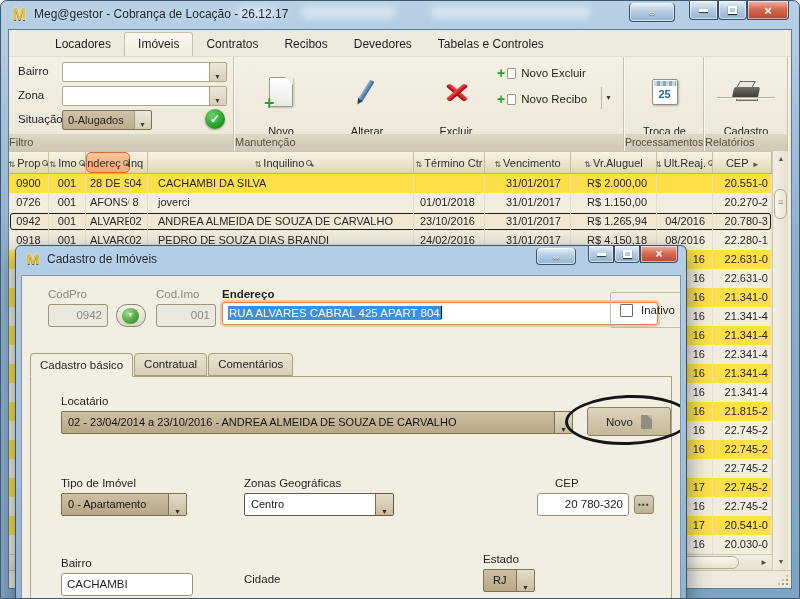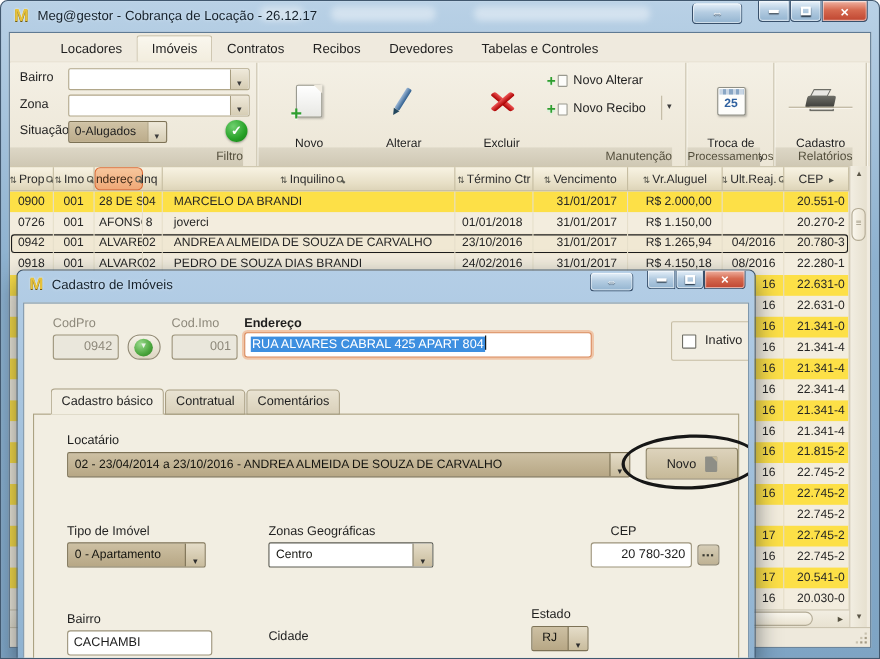--- a/index.html
+++ b/index.html
@@ -34,22 +34,22 @@
   .tabbar{position:absolute;left:0;right:0;top:0;height:27px;background:#efeade;
     border-bottom:1px solid #e3dcca;display:flex;align-items:flex-end;padding-left:33px;}
   .mtab{padding:4px 13px 5px;font-size:12px;color:#1f1f1f;cursor:default;}
   .mtab.active{background:linear-gradient(#faf7ee,#f2edde);border:1px solid #c7bfa7;border-bottom:none;
     border-radius:3px 3px 0 0;}
   
   .ribbon{position:absolute;left:0;right:0;top:27px;height:94px;background:linear-gradient(#f4f0e5,#ece6d6);}
   .rgroup{position:absolute;top:0;bottom:0;border-right:1px solid #c8c0ab;box-shadow:1px 0 0 #faf8f0;}
   .rg-filtro{left:0;width:225px}.rg-manut{left:226px;width:389px}
   .rg-proc{left:616px;width:79px}.rg-rel{left:696px;width:83px}
-  .rcaption{position:absolute;left:0;right:12px;bottom:0;height:17px;background:linear-gradient(#ddd7c6,#cfc8b4);
-    font-size:11px;color:#55503e;text-align:right;line-height:16px;}
+  .rcaption{position:absolute;left:0;right:0;bottom:0;height:17px;background:linear-gradient(#ddd7c6,#cfc8b4);
+    font-size:11px;color:#55503e;text-align:left;line-height:16px;}
   .flabel{position:absolute;left:9px;font-size:11.5px;color:#1f1f1f;}
   .combo{position:absolute;height:20px;background:#fff;border:1px solid #b1a78a;border-radius:2px;
     font-size:11px;color:#1d1d1d;line-height:18px;padding:0 20px 0 5px;}
   .combo .arr{position:absolute;right:0;top:0;bottom:0;width:17px;border-left:1px solid #a79d80;
     background:linear-gradient(#efe9da,#d6cdb4);border-radius:0 2px 2px 0;}
   .combo .arr::after{content:"▼";position:absolute;left:4px;top:5px;font-size:7px;color:#3c3c3c;}
   .combo.tan{background:linear-gradient(#d0c3a6,#bcac8b);border-color:#7d7256;}
   .checkcircle{position:absolute;width:20px;height:20px;border-radius:50%;
     background:radial-gradient(circle at 35% 30%,#6fd06f,#27a127 60%,#157815);
     color:#fff;font-size:12px;font-weight:bold;text-align:center;line-height:20px;
@@ -152,21 +152,21 @@
   .dfield.focus{border:1.4px solid #d98a5c;box-shadow:0 0 0 2px rgba(240,150,100,.45);}
   .seltext{background:#3d8fe0;color:#fff;padding:1px 1px;}
   .caret{display:inline-block;width:1px;height:13px;background:#000;vertical-align:-2px;}
   .greenbtn{position:absolute;width:30px;height:23px;border:1px solid #8f8772;border-radius:11px;
     background:linear-gradient(#f5f2e8,#ddd6c2);}
   .greenbtn::before{content:"";position:absolute;left:5px;top:3px;width:17px;height:16px;border-radius:50%;
     background:radial-gradient(circle at 35% 30%,#9bdb8e,#4aa53c 60%,#2b7c22);}
   .greenbtn::after{content:"▼";position:absolute;left:10px;top:6px;font-size:7px;color:#e8f3e6;}
   .groupbox{position:absolute;border:1px solid #c6bda4;border-radius:2px;}
   .checkbox{position:absolute;width:13px;height:13px;background:#fff;border:1px solid #6d6d64;border-radius:1px;}
-  .dtabs{position:absolute;left:24px;top:76px;display:flex;align-items:center;z-index:2;}
+  .dtabs{position:absolute;left:8px;top:76px;display:flex;align-items:flex-start;z-index:2;}
   .dtab{padding:4px 9px 5px;font-size:11.5px;color:#1f1f1f;background:linear-gradient(#e9e3d2,#d9d0b9);
     border:1px solid #a89e82;border-radius:4px 4px 0 0;margin-right:1px;position:relative;top:1px;}
   .dtab.active{background:#f2eee2;padding-top:5px;z-index:3;border-bottom:1px solid #f2eee2;}
   .dpanel{position:absolute;left:8px;right:8px;top:100px;height:240px;border:1px solid #aba282;background:#f2eee2;}
   .ellipse{position:absolute;left:534px;top:18px;width:126px;height:50px;border:3px solid #161616;
     border-radius:50%;transform:rotate(-2deg);pointer-events:none;z-index:5;}
   .novobtn{position:absolute;left:556px;top:30px;width:84px;height:29px;border:1px solid #897f62;border-radius:3px;
     background:linear-gradient(#ddd3bc,#c6b998);font-size:11.5px;color:#1d1d1d;
     display:flex;align-items:center;justify-content:center;gap:8px;}
   .novopage{width:11px;height:14px;background:#8e8e86;border-radius:1px;position:relative;}
@@ -240,21 +240,21 @@
 Cadastro</span>
         </div>
         <div class="bigbtn" style="left:182px;width:78px">
           <div class="bicon"><span class="xicon"></span></div>
           <span>Excluir
 Imóvel</span>
         </div>
         <div class="smallbtn" style="left:262px;top:10px">
           <span class="plus">+</span>
             <span class="minipage"></span>
-          <span>Novo Alterar</span>
+          <span>Novo Excluir</span>
         </div>
         <div class="smallbtn" style="left:262px;top:36px">
           <span class="plus">+</span>
             <span class="minipage"></span>
           <span>Novo Recibo</span>
         </div>
         <div class="splitter" style="left:366px;top:30px"></div>
         <div class="rcaption">Manutenção</div>
       </div>
 
@@ -322,21 +322,21 @@
           <span>CEP</span>
           <div class="harr"></div>
         </div>
       </div>
     <div class="grows">
         <div class="grow">
           <div class="gcell c0 a0">0900</div>
           <div class="gcell c1 a1">001</div>
           <div class="gcell c2 a2">28 DE SE</div>
           <div class="gcell c3 a3">04</div>
-          <div class="gcell c4 a4">MARCELO DA BRANDI</div>
+          <div class="gcell c4 a4">CACHAMBI DA SILVA</div>
           <div class="gcell c5 a5"></div>
           <div class="gcell c6 a6">31/01/2017</div>
           <div class="gcell c7 a7">R$ 2.000,00</div>
           <div class="gcell c8 a8"></div>
           <div class="gcell c9 a9">20.551-0</div>
         </div>
         <div class="grow alt">
           <div class="gcell c0 a0">0726</div>
           <div class="gcell c1 a1">001</div>
           <div class="gcell c2 a2">AFONSO</div>
@@ -469,21 +469,21 @@
       </div>
     </div>
 
     <div class="dclient">
       <div class="dlabel dim" style="left:26px;top:12px">CodPro</div>
       <div class="dfield disabled" style="left:26px;top:28px;width:60px">0942</div>
       <div class="greenbtn" style="left:94px;top:28px"></div>
       <div class="dlabel dim" style="left:134px;top:12px">Cod.Imo</div>
       <div class="dfield disabled" style="left:134px;top:28px;width:60px">001</div>
       <div class="dlabel" style="left:200px;top:12px;font-weight:bold">Endereço</div>
-      <div class="dfield focus" style="left:200px;top:26px;width:316px">
+      <div class="dfield focus" style="left:200px;top:26px;width:436px">
         <span class="seltext">RUA ALVARES CABRAL 425 APART 804</span><span class="caret"></span>
       </div>
       <div class="groupbox" style="left:588px;top:16px;width:76px;height:36px">
         <div class="checkbox" style="left:9px;top:11px"></div>
         <div class="dlabel" style="left:30px;top:11px">Inativo</div>
       </div>
 
       <div class="dtabs">
           <div class="dtab active">Cadastro básico</div>
           <div class="dtab">Contratual</div>

